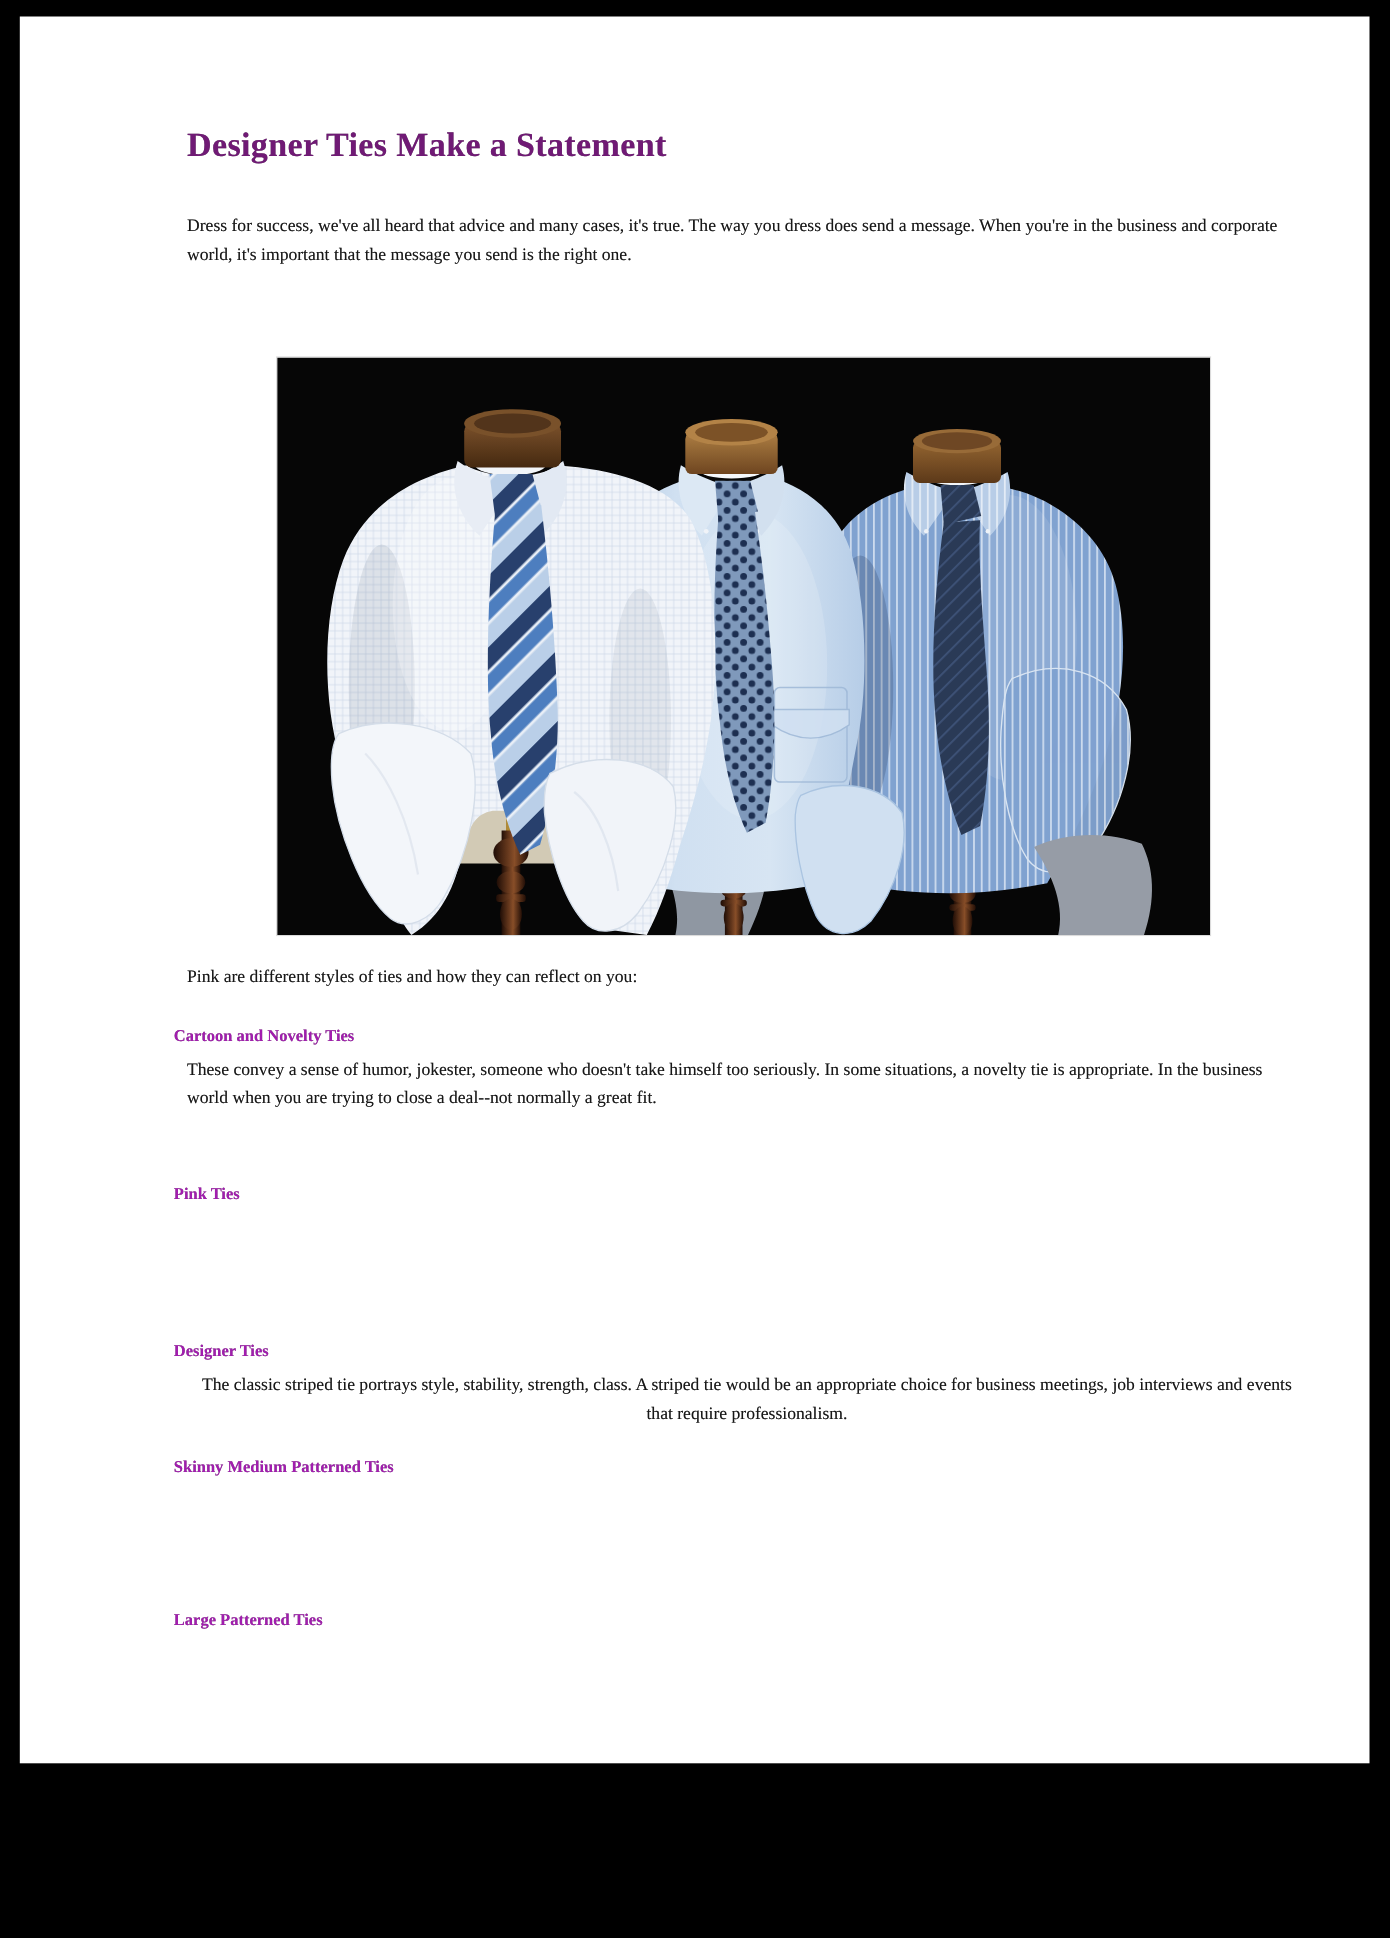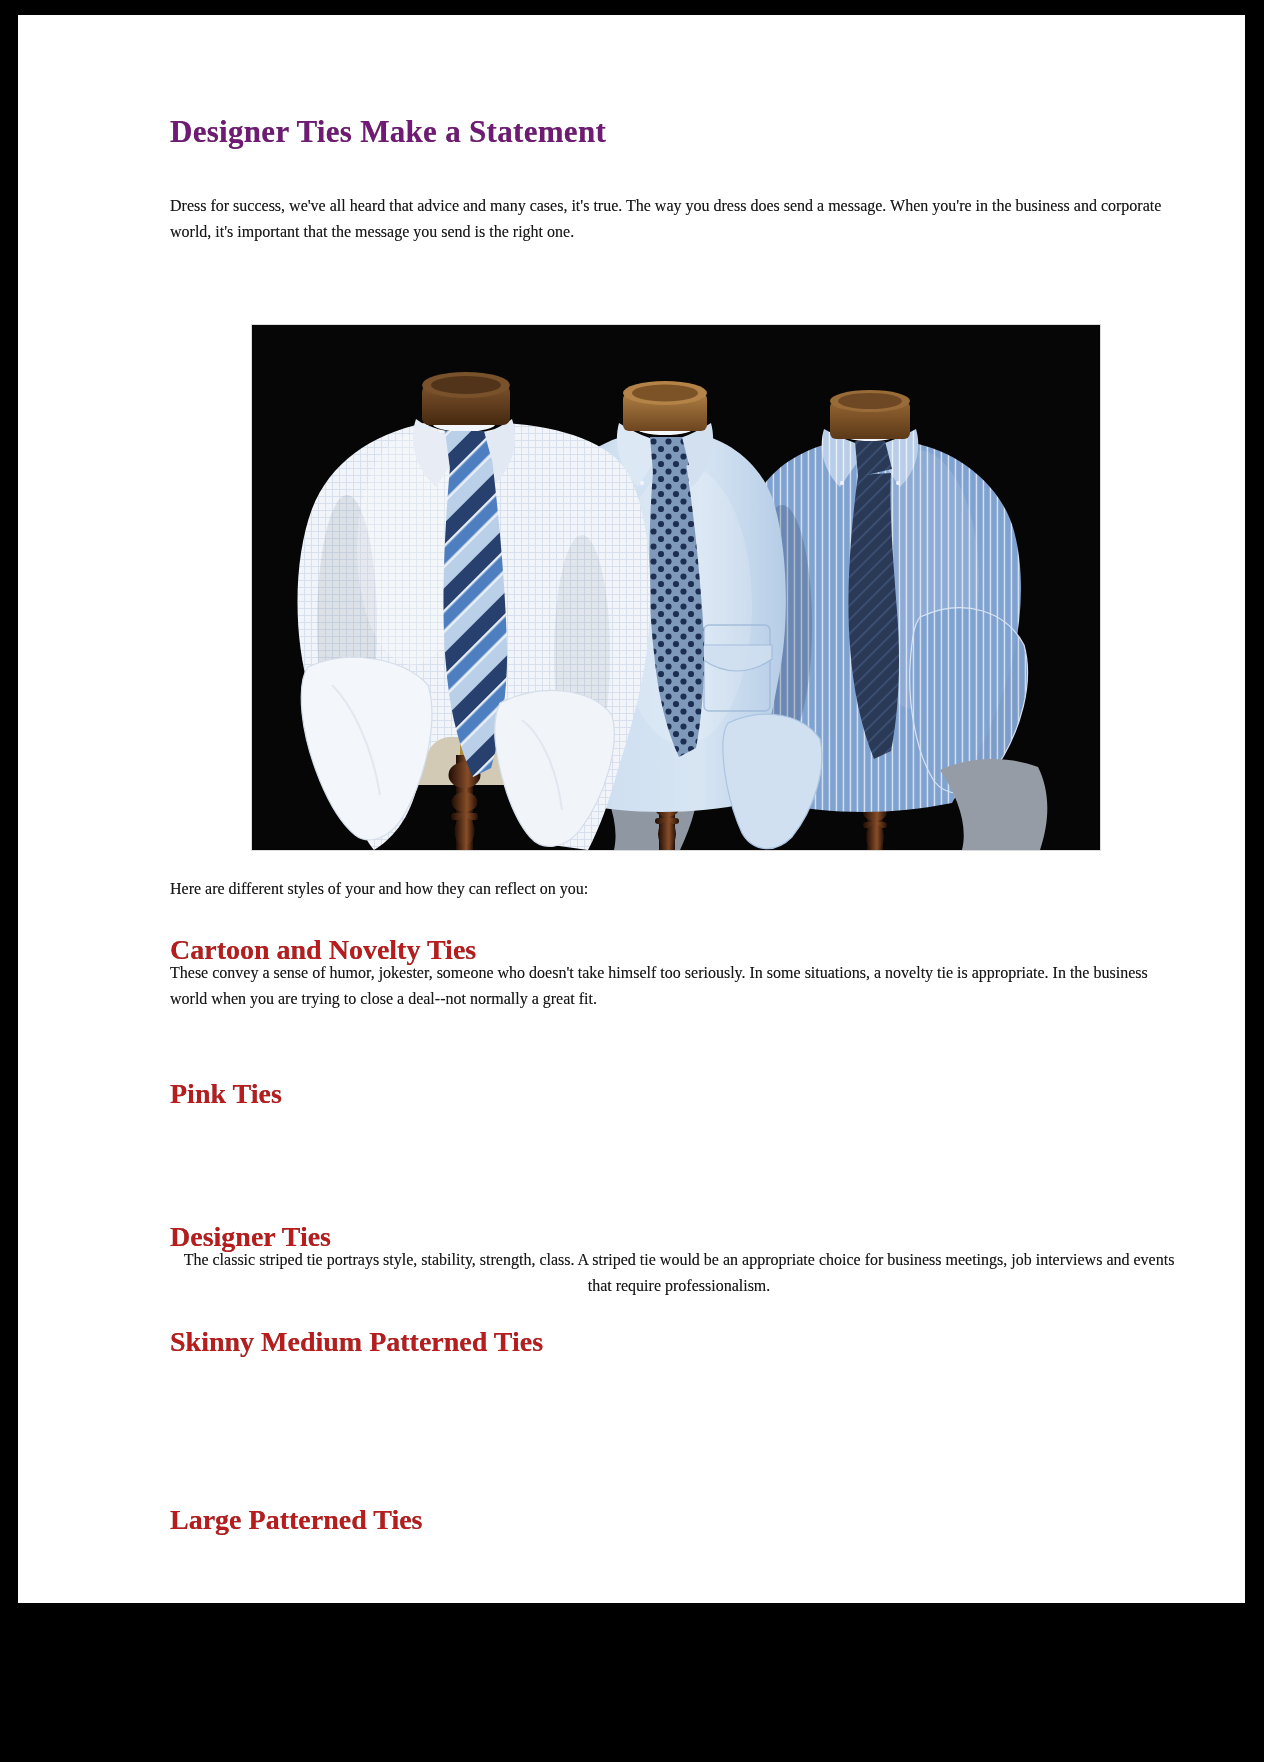--- a/index.html
+++ b/index.html
@@ -18,22 +18,22 @@
     font-size:31px;font-weight:bold;color:#701a75;
     letter-spacing:.3px;
     text-shadow:0 0 .6px rgba(25,25,25,.55);
   }
   .body-text{
     font-size:16px;line-height:26px;color:#181818;
     width:1018px;left:152px;
     text-shadow:0 0 .5px rgba(25,25,25,.5);
   }
   .sec-head{
-    font-size:28px;font-weight:bold;color:#b91c1c;
-    left:152px;
+    font-size:15px;font-weight:bold;color:#a21caf;
+    left:140px;
     text-shadow:0 0 .5px rgba(25,25,25,.55);
   }
   .photo{
     left:234px;top:310px;width:848px;height:525px;
     outline:1px solid rgba(175,175,175,.45);
   }
   .photo svg{display:block;filter:blur(.35px) saturate(.96);}
 </style>
 </head>
 <body>
@@ -189,27 +189,27 @@
           <path d="M198,142 C192,210 189,290 194,340 C197,382 206,420 221,452 L239,443 C250,405 256,362 255,320 C253,258 247,192 240,134 Z" fill="url(#str1)"></path>
         </g>
         <path d="M56,342 C94,324 150,332 176,360 C186,392 176,448 152,490 C139,513 117,521 103,510 C76,488 54,428 50,388 C48,366 50,350 56,342 Z" fill="#f3f6fa" stroke="#d4dde9" stroke-width="1.2"></path>
         <path d="M80,360 C100,380 120,420 128,470" stroke="#dee5ee" stroke-width="2" fill="none" opacity="0.8"></path>
         <path d="M248,378 C288,358 338,362 360,390 C368,420 354,470 328,505 C312,525 290,526 278,512 C260,492 246,448 243,414 C242,396 244,386 248,378 Z" fill="#f1f4f9" stroke="#d4dde9" stroke-width="1.2"></path>
         <path d="M270,395 C290,410 305,445 310,485" stroke="#dde4ee" stroke-width="2" fill="none" opacity="0.8"></path>
       </g>
     </svg>
   </div>
 
-  <div class="abs body-text" style="top:861px;">Here are different styles of your and how they can reflect on you:</div>
+  <div class="abs body-text" style="top:861px;">Pink are different styles of ties and how they can reflect on you:</div>
 
   <div class="abs sec-head" style="top:919px;">Cartoon and Novelty Ties</div>
   <div class="abs body-text" style="top:945px;">These convey a sense of humor, jokester, someone who doesn't take himself too seriously. In some situations, a novelty tie is appropriate. In the business world when you are trying to close a deal--not normally a great fit.</div>
 
   <div class="abs sec-head" style="top:1063px;">Pink Ties</div>
 
   <div class="abs sec-head" style="top:1206px;">Designer Ties</div>
   <div class="abs body-text" style="top:1232px;text-align:center;">The classic striped tie portrays style, stability, strength, class. A striped tie would be an appropriate choice for business meetings, job interviews and events that require professionalism.</div>
 
   <div class="abs sec-head" style="top:1311px;">Skinny Medium Patterned Ties</div>
 
-  <div class="abs sec-head" style="top:1450px;margin-top:39px;">Large Patterned Ties</div>
+  <div class="abs sec-head" style="top:1450px;">Large Patterned Ties</div>
 
 </div>
 
 </body></html>

